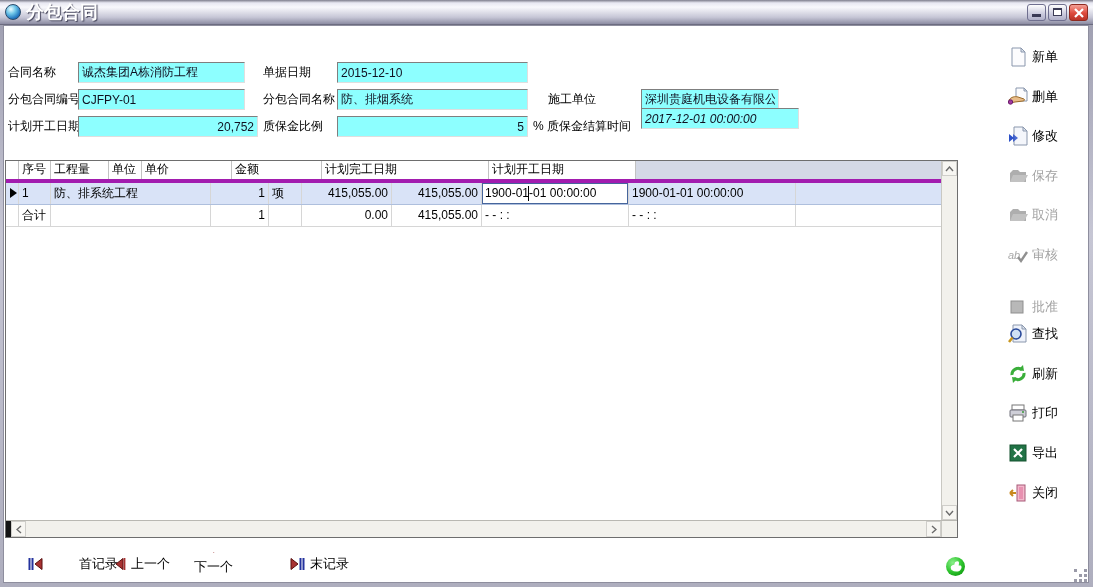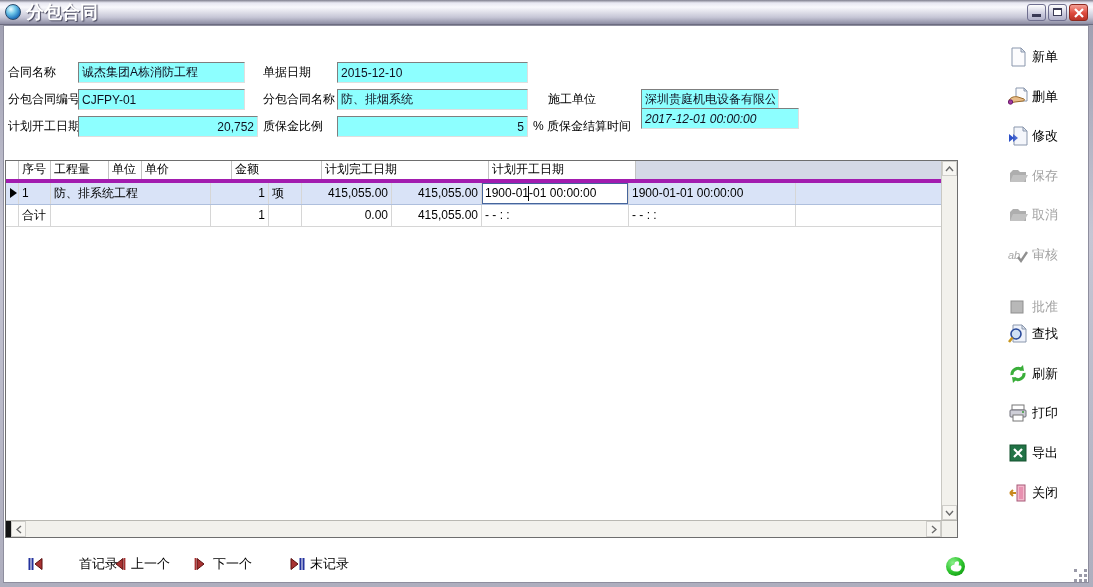--- a/index.html
+++ b/index.html
@@ -337,21 +337,21 @@
   </svg>
     <span>首记录</span>
 </div>
 <div class="nav-btn" style="left:112px;">
   <svg width="14" height="12" viewBox="0 0 14 12">
     <path d="M11 .5v11L4 6z" fill="#a83232" stroke="#5a1010"></path>
       <rect x="11.6" y="0" width="1.8" height="12" fill="#a83232"></rect>
   </svg>
     <span>上一个</span>
 </div>
-<div class="nav-btn" style="left:194px;">
+<div class="nav-btn" style="left:194px;flex-direction:column;">
   <svg width="14" height="12" viewBox="0 0 14 12">
     <path d="M3 .5v11L10 6z" fill="#a83232" stroke="#5a1010"></path>
       <rect x="0.6" y="0" width="1.8" height="12" fill="#a83232"></rect>
   </svg>
     <span>下一个</span>
 </div>
 <div class="nav-btn" style="left:277px;margin-left:13px;">
   <svg width="15" height="12" viewBox="0 0 15 12">
     <path d="M1 .5v11L8 6z" fill="#a83232" stroke="#5a1010"></path>
     <rect x="9.5" y="0" width="2" height="12" fill="#24339e"></rect>

